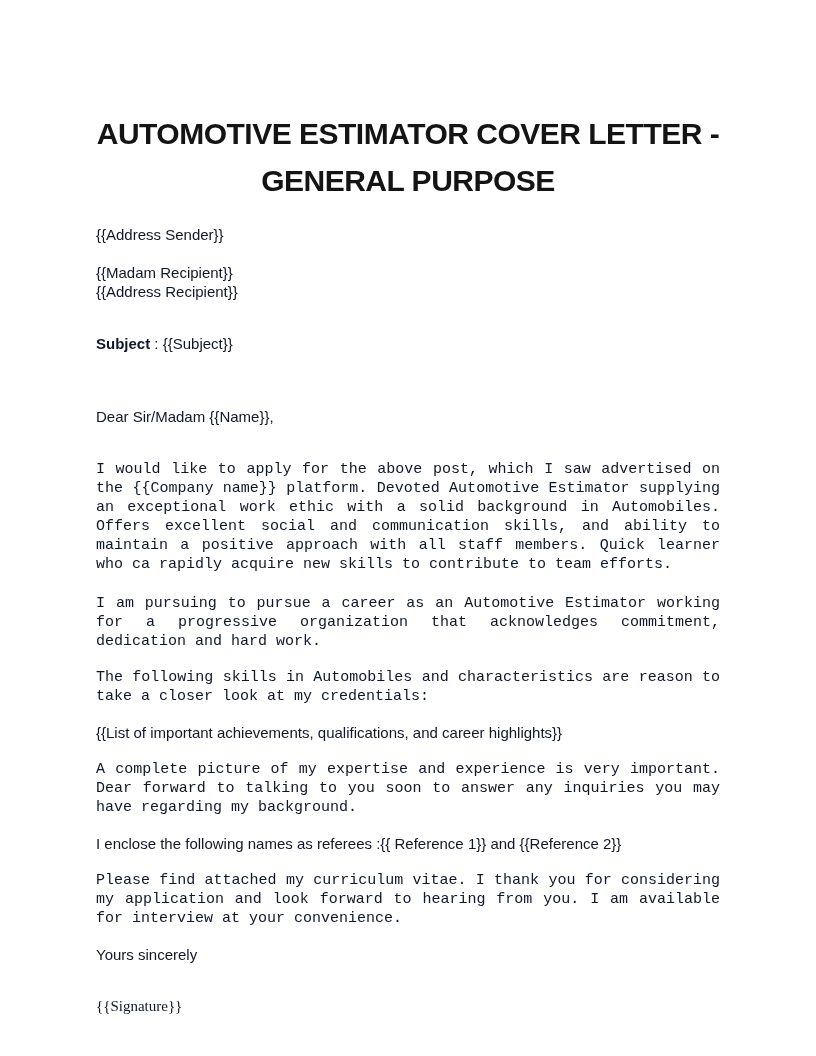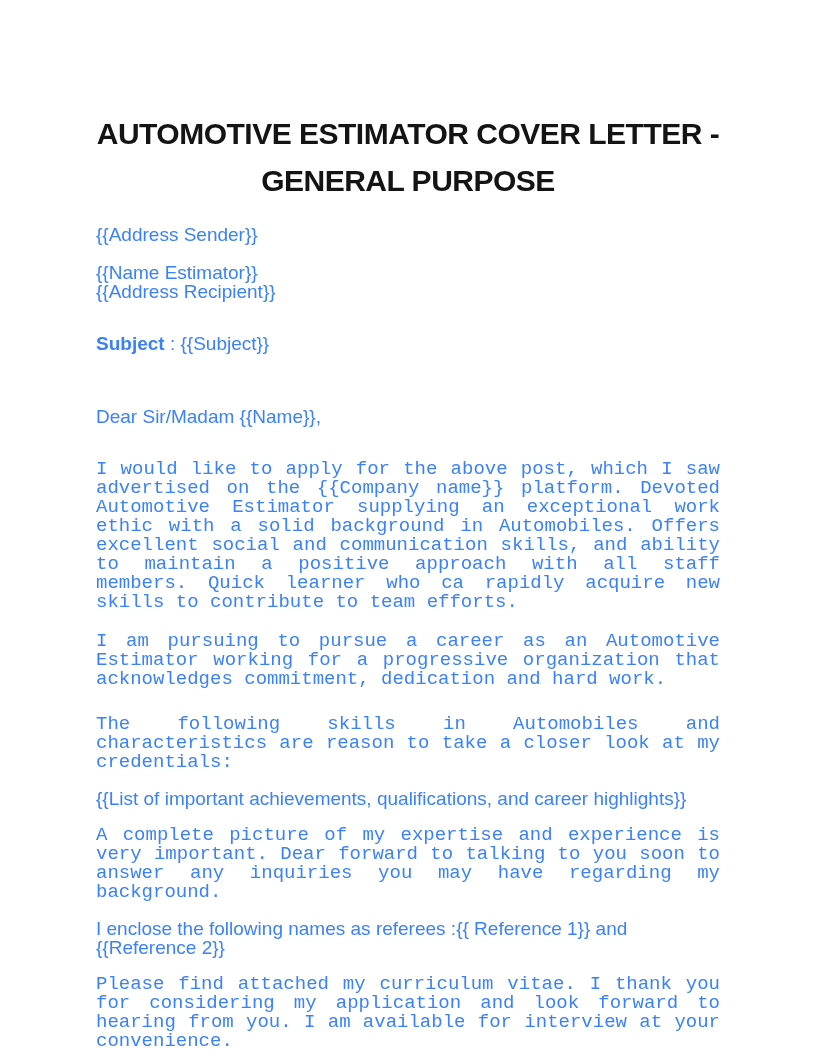--- a/index.html
+++ b/index.html
@@ -23,33 +23,33 @@
     margin-top: 110px;
     font-size: 30px;
     line-height: 47px;
     font-weight: 700;
     letter-spacing: -0.5px;
     text-align: center;
     color: #141414;
   }
   .title span { display: block; }
   p {
-    font-size: 19px;
+    font-size: 15px;
     line-height: 19px;
-    color: #3b82f6;
+    color: #0f172a;
   }
   .justify { text-align: justify; font-family: Liberation Mono, monospace; }
   .mt-sender    { margin-top: 21px; }
   .mt-date      { margin-top: 18px; }
   .mt-recipient { margin-top: 19px; }
   .mt-subject   { margin-top: 33px; }
   .mt-salute    { margin-top: 54px; }
   .mt-p0 { margin-top: 34px; }
   .mt-p1 { margin-top: 20px; }
-  .mt-p2 { margin-top: 26px; }
+  .mt-p2 { margin-top: 17px; }
   .mt-p3 { margin-top: 17px; }
   .mt-p4 { margin-top: 18px; }
   .mt-p5 { margin-top: 17px; }
   .mt-p6 { margin-top: 18px; }
   .mt-closing   { margin-top: 17px; }
   .mt-signature { margin-top: 33px; font-family: Liberation Serif, serif; }
   .bold { font-weight: 700; }
 </style>
 </head>
 <body>
@@ -57,21 +57,21 @@
 <div class="page">
 
   <h1 class="title">
     <span>AUTOMOTIVE ESTIMATOR COVER LETTER -</span>
     <span>GENERAL PURPOSE</span>
   </h1>
 
   <p class="mt-sender">{{Address Sender}}</p>
 
 
-  <p class="mt-recipient"><span>{{Name Estimator}}</span><br><span>{{Address Recipient}}</span></p>
+  <p class="mt-recipient"><span>{{Madam Recipient}}</span><br><span>{{Address Recipient}}</span></p>
 
   <p class="mt-subject"><span class="bold">Subject</span><span> : {{Subject}}</span></p>
 
   <p class="mt-salute">Dear Sir/Madam {{Name}},</p>
 
   <p class="justify mt-p0">I would like to apply for the above post, which I saw advertised on the {{Company name}} platform. Devoted Automotive Estimator supplying an exceptional work ethic with a solid background in Automobiles. Offers excellent social and communication skills, and ability to maintain a positive approach with all staff members. Quick learner who ca rapidly acquire new skills to contribute to team efforts.</p>
 
   <p class="justify mt-p1">I am pursuing to pursue a career as an Automotive Estimator working for a progressive organization that acknowledges commitment, dedication and hard work.</p>
 
   <p class="justify mt-p2">The following skills in Automobiles and characteristics are reason to take a closer look at my credentials:</p>

